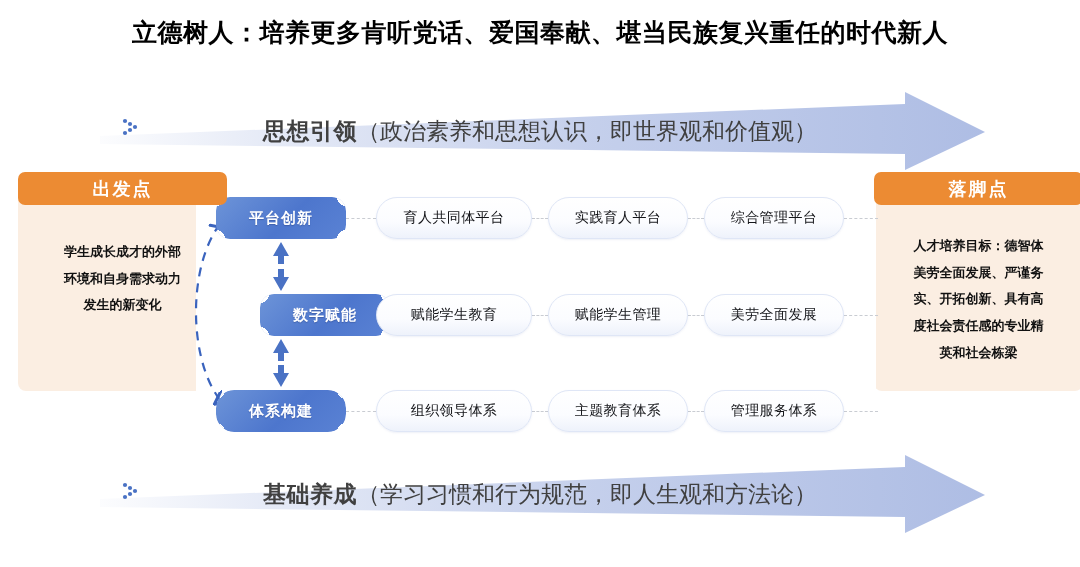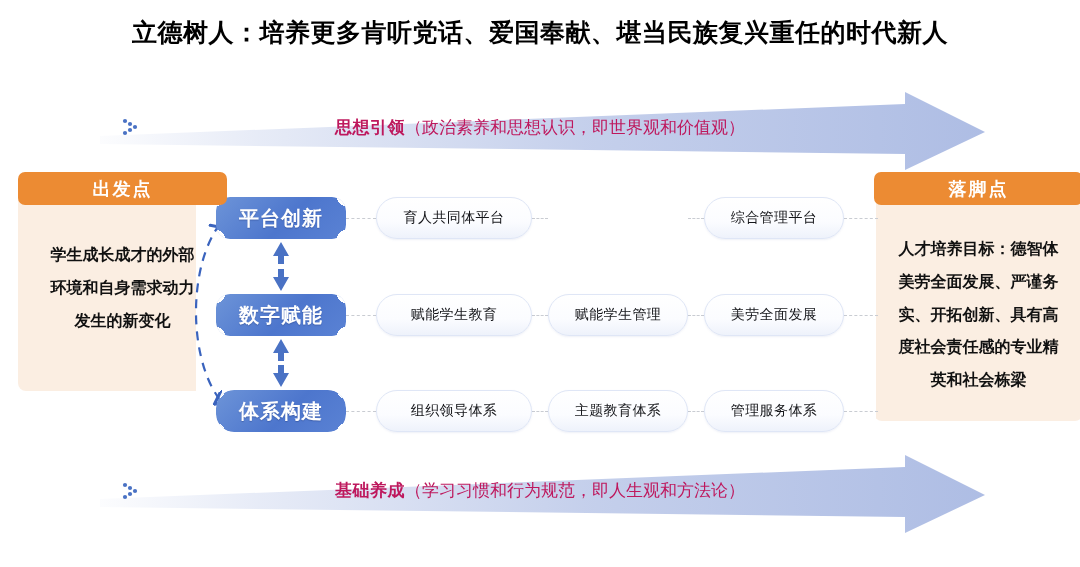--- a/index.html
+++ b/index.html
@@ -21,21 +21,21 @@
     white-space:nowrap;
   }
 
   
   .band{position:absolute;left:0;width:1080px;height:80px;}
   .band svg{position:absolute;left:0;top:0;}
   .band-top{top:92px;}
   .band-bottom{top:455px;}
   .band-label{
     position:absolute;left:0;width:1080px;top:24px;
-    text-align:center;font-size:17px;color:#be185d;
+    text-align:center;font-size:23px;color:#404040;
     white-space:nowrap;pointer-events:none;
   }
   .band-label .b{font-weight:bold;letter-spacing:.5px;}
   .band-label .n{font-weight:normal;}
 
   .chev{position:absolute;width:22px;height:22px;}
   .chev-top{left:121px;top:116px;}
   .chev-bottom{left:121px;top:480px;}
 
   
@@ -50,56 +50,56 @@
     letter-spacing:2px;
     position:relative;z-index:2;
   }
   .side-body{
     margin-top:-6px;
     background:#fbeee2;
     border-radius:0 0 8px 8px;
     padding:40px 13px 24px;
     min-height:192px;
     box-sizing:border-box;
-    font-size:16px;font-weight:bold;color:#111;
+    font-size:13px;font-weight:bold;color:#111;
     line-height:2.05;
     text-align:center;
   }
   .side-right .side-body{padding-top:34px;text-align:justify;text-align-last:center;}
   .side-body p{margin:0;}
 
   
   .center{
     position:absolute;left:196px;top:168px;width:680px;height:278px;
     background:#ffffff;
   }
 
   
   .bluebox{
     position:absolute;left:20px;width:130px;height:42px;
     background:linear-gradient(135deg,#6d94d8 0%,#4d76cd 55%,#5a82d4 100%);
-    color:#fff;font-size:20px;font-weight:bold;letter-spacing:1px;
+    color:#fff;font-size:15px;font-weight:bold;letter-spacing:1px;
     display:flex;align-items:center;justify-content:center;
     border-radius:14px;
     -webkit-mask-image:
       radial-gradient(circle 9px at 0 0,transparent 99%,#000 100%),
       radial-gradient(circle 9px at 100% 0,transparent 99%,#000 100%),
       radial-gradient(circle 9px at 0 100%,transparent 99%,#000 100%),
       radial-gradient(circle 9px at 100% 100%,transparent 99%,#000 100%);
     -webkit-mask-composite:source-in;
     mask-image:
       radial-gradient(circle 9px at 0 0,transparent 99%,#000 100%),
       radial-gradient(circle 9px at 100% 0,transparent 99%,#000 100%),
       radial-gradient(circle 9px at 0 100%,transparent 99%,#000 100%),
       radial-gradient(circle 9px at 100% 100%,transparent 99%,#000 100%);
     mask-composite:intersect;
     text-shadow:0 1px 1px rgba(30,50,110,.35);
   }
   .bb-0{top:29px;}
-  .bb-1{top:126px;}
+  .bb-1{top:126px;margin-left:44px;}
   .bb-2{top:222px;border-radius:18px;}
 
   
   .card{
     position:absolute;height:42px;
     background:linear-gradient(180deg,#ffffff 0%,#fbfcff 60%,#eef2fb 100%);
     border:1px solid #dfe6f6;
     border-radius:21px;
     display:flex;align-items:center;justify-content:center;
     font-size:14px;font-weight:normal;color:#15161a;
@@ -254,20 +254,21 @@
       <span>平台创新</span>
     </div>
     <div class="bluebox bb-1">
       <span>数字赋能</span>
     </div>
     <div class="bluebox bb-2">
       <span>体系构建</span>
     </div>
 
     <div class="card row-0 col-0">育人共同体平台</div>
+    <div class="card row-0 col-1">实践育人平台</div>
     <div class="card row-0 col-2">综合管理平台</div>
 
     <div class="card row-1 col-0">赋能学生教育</div>
     <div class="card row-1 col-1">赋能学生管理</div>
     <div class="card row-1 col-2">美劳全面发展</div>
 
     <div class="card row-2 col-0">组织领导体系</div>
     <div class="card row-2 col-1">主题教育体系</div>
     <div class="card row-2 col-2">管理服务体系</div>
 

